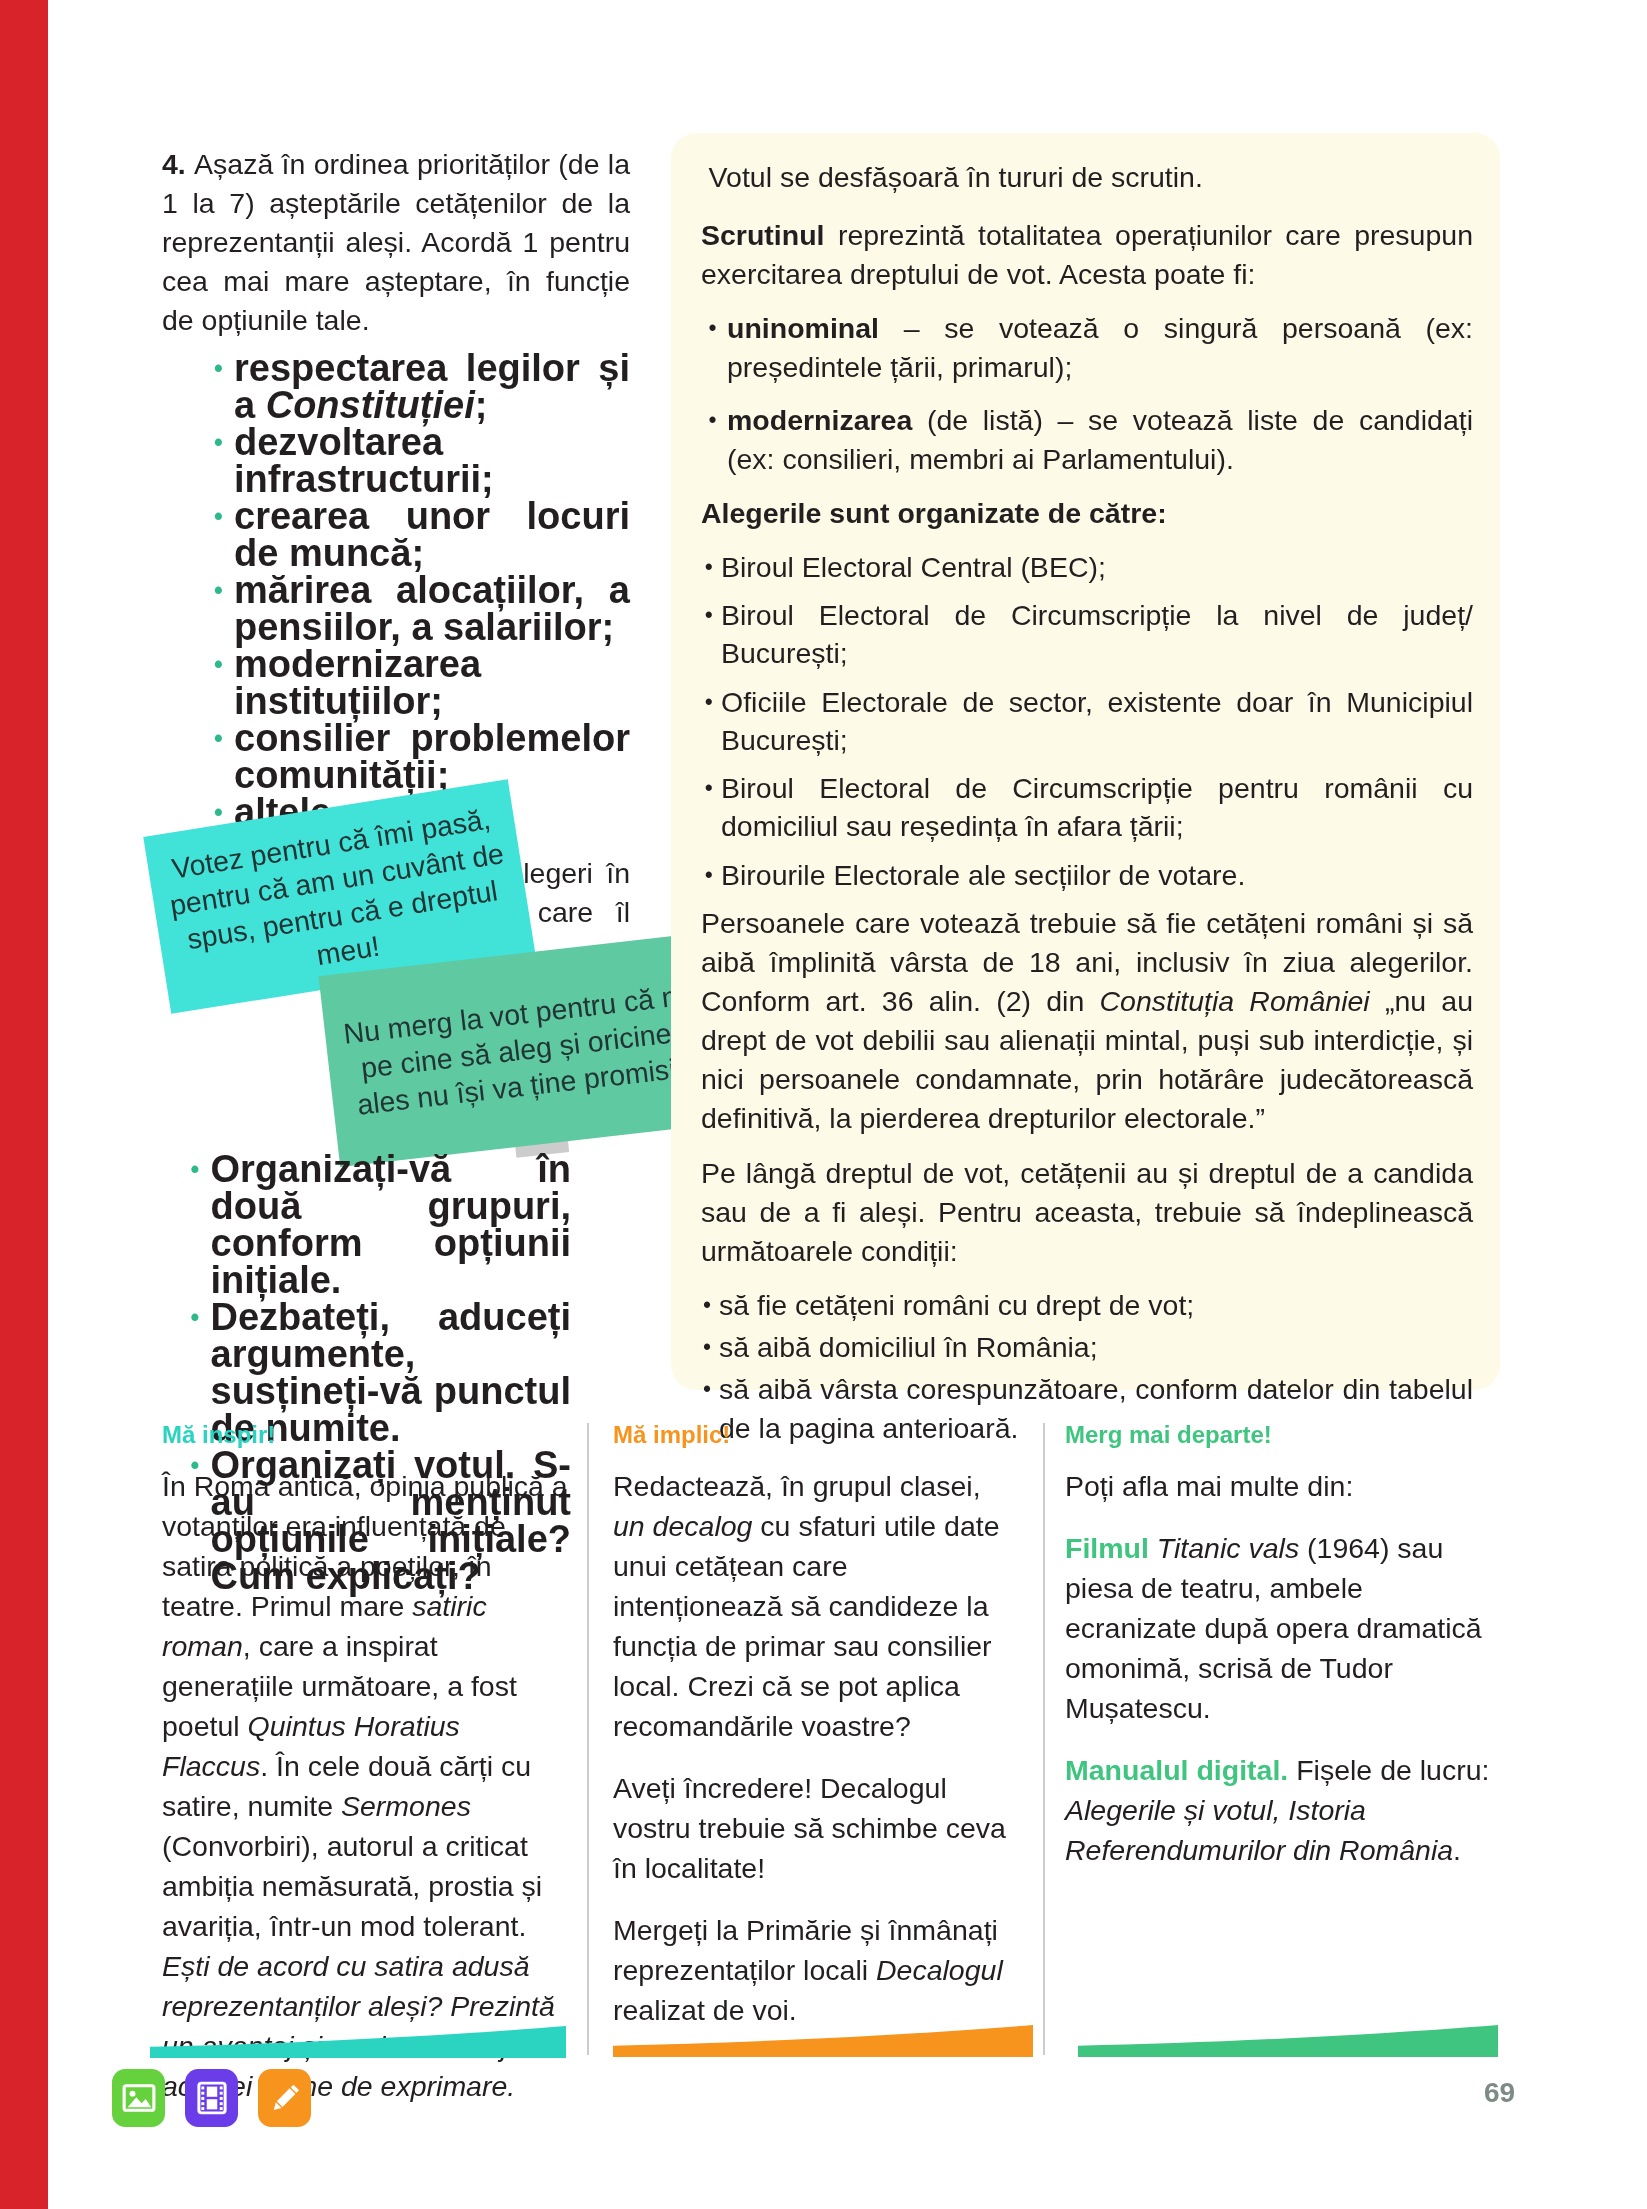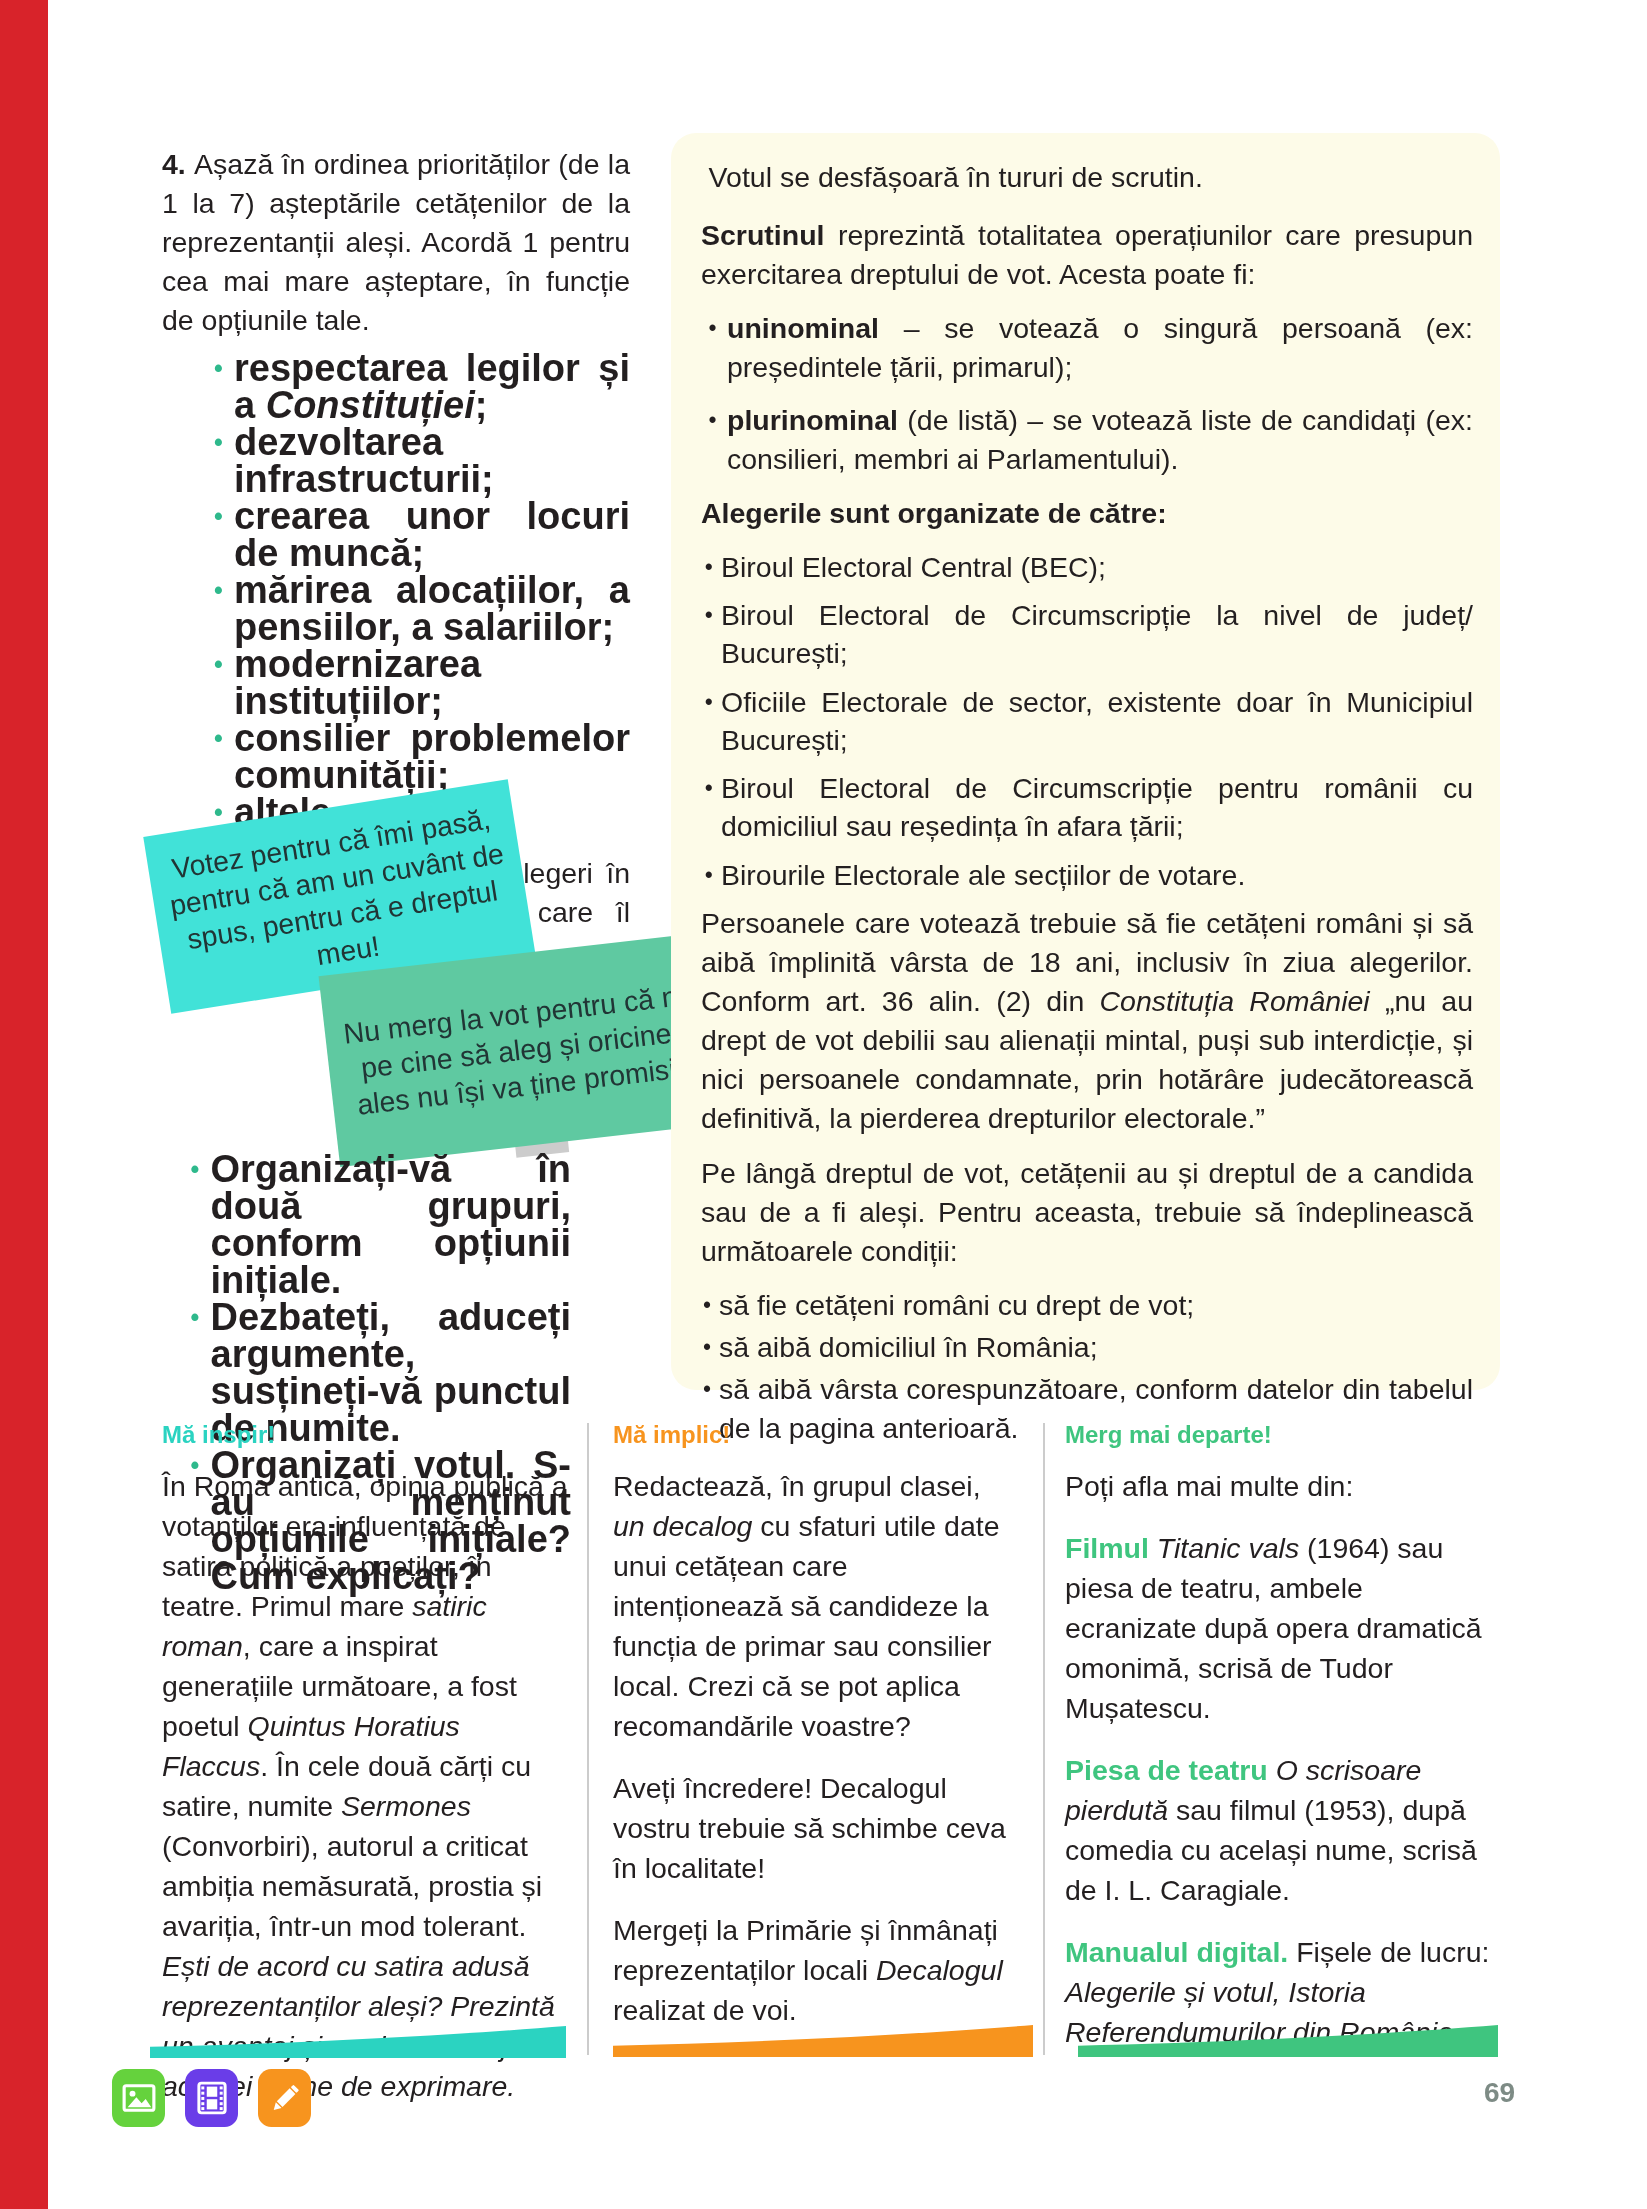--- a/index.html
+++ b/index.html
@@ -108,21 +108,21 @@
       <li>Dezbateți, aduceți argumente, susțineți-vă punctul de numite.</li>
       <li>Organizați votul. S-au menținut opțiunile inițiale? Cum explicați?</li>
     </ul>
 </div>
 
 <div class="cream">
   <p class="first">Votul se desfășoară în tururi de scrutin.</p>
   <p><span class="seg-b">Scrutinul </span><span>reprezintă totalitatea operațiunilor care presupun exercitarea dreptului de vot. Acesta poate fi:</span></p>
   <ul class="types">
       <li><span class="seg-b">uninominal</span><span> – se votează o singură persoană (ex: președintele țării, primarul);</span></li>
-      <li><span class="seg-b">plurinominal</span><span> (de listă) – se votează liste de candidați (ex: consilieri, membri ai Parlamentului).</span></li>
+      <li><span class="seg-b">modernizarea</span><span> (de listă) – se votează liste de candidați (ex: consilieri, membri ai Parlamentului).</span></li>
     </ul>
   <p class="org-head">Alegerile sunt organizate de către:</p>
   <ul class="orgs">
       <li>Biroul Electoral Central (BEC);</li>
       <li>Biroul Electoral de Circumscripție la nivel de județ/ București;</li>
       <li>Oficiile Electorale de sector, existente doar în Municipiul București;</li>
       <li>Biroul Electoral de Circumscripție pentru românii cu domiciliul sau reședința în afara țării;</li>
       <li>Birourile Electorale ale secțiilor de votare.</li>
     </ul>
   <p class="persons"><span>Persoanele care votează trebuie să fie cetățeni români și să aibă împlinită vârsta de 18 ani, inclusiv în ziua alegerilor. Conform art. 36 alin. (2) din </span><span class="seg-i">Constituția României</span><span> „nu au drept de vot debilii sau alienații mintal, puși sub interdicție, și nici persoanele condamnate, prin hotărâre judecătorească definitivă, la pierderea drepturilor electorale.”</span></p>
@@ -146,21 +146,20 @@
   <h3>Mă implic!</h3>
   <p><span>Redactează, în grupul clasei, </span><span class="seg-i">un decalog</span><span> cu sfaturi utile date unui cetățean care intenționează să candideze la funcția de primar sau consilier local. Crezi că se pot aplica recomandările voastre?</span></p>
   <p>Aveți încredere! Decalogul vostru trebuie să schimbe ceva în localitate!</p>
   <p><span>Mergeți la Primărie și înmânați reprezentaților locali </span><span class="seg-i">Decalogul</span><span> realizat de voi.</span></p>
 </section>
 
 <section class="bcol col-further">
   <h3>Merg mai departe!</h3>
   <p>Poți afla mai multe din:</p>
   <p><span class="seg-g">Filmul </span><span class="seg-i">Titanic vals</span><span> (1964) sau piesa de teatru, ambele ecranizate după opera dramatică omonimă, scrisă de Tudor Mușatescu.</span></p>
-  <p><span class="seg-g">Piesa de teatru </span><span class="seg-i">O scrisoare pierdută</span><span> sau filmul (1953), după comedia cu același nume, scrisă de I. L. Caragiale.</span></p>
   <p><span class="seg-g">Manualul digital.</span><span> Fișele de lucru: </span><span class="seg-i">Alegerile și votul, Istoria Referendumurilor din România</span><span>.</span></p>
 </section>
 
 <div class="swoosh swoosh-1">
   <svg viewBox="0 0 442 34" preserveAspectRatio="none">
       <path d="M0 22 C150 19 320 10 442 0 L442 34 L0 34 Z"></path>
     </svg>
 </div>
 <div class="swoosh swoosh-2">
   <svg viewBox="0 0 442 34" preserveAspectRatio="none">

